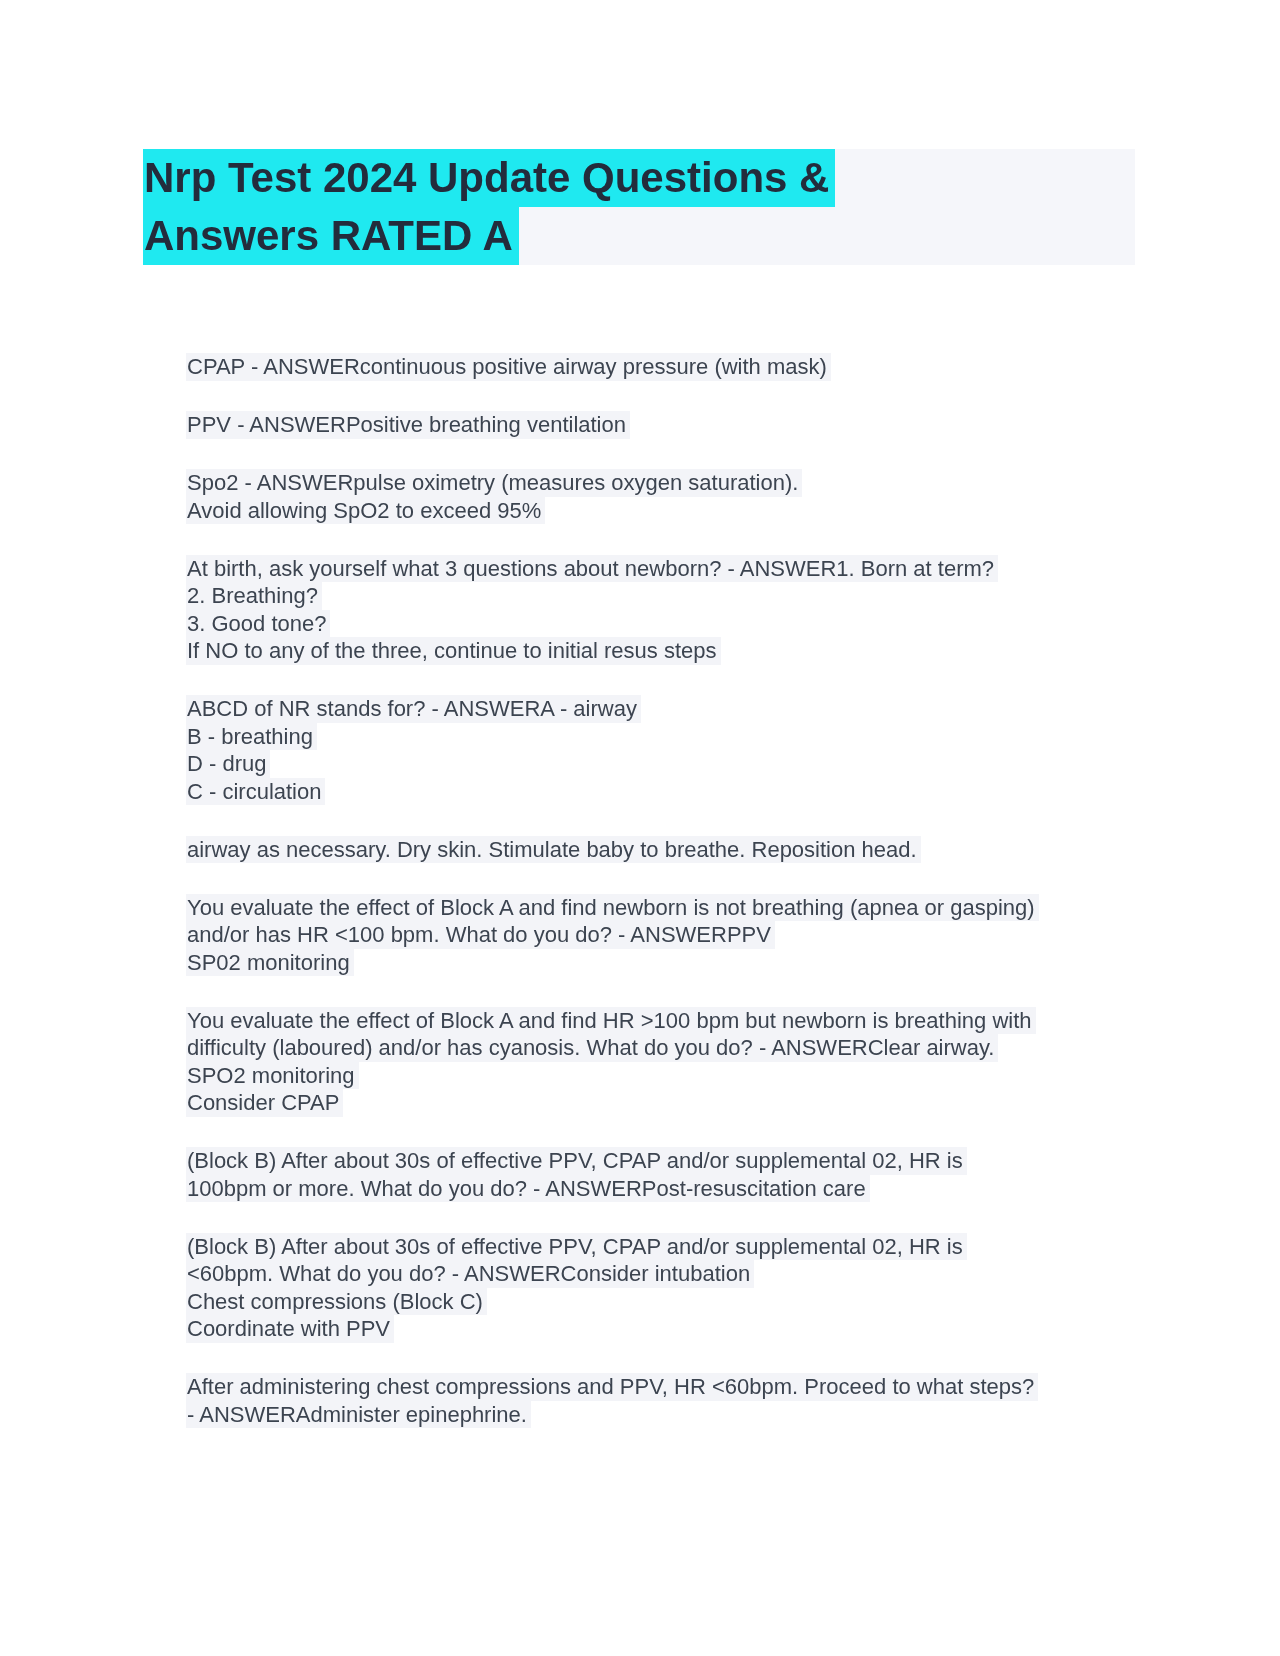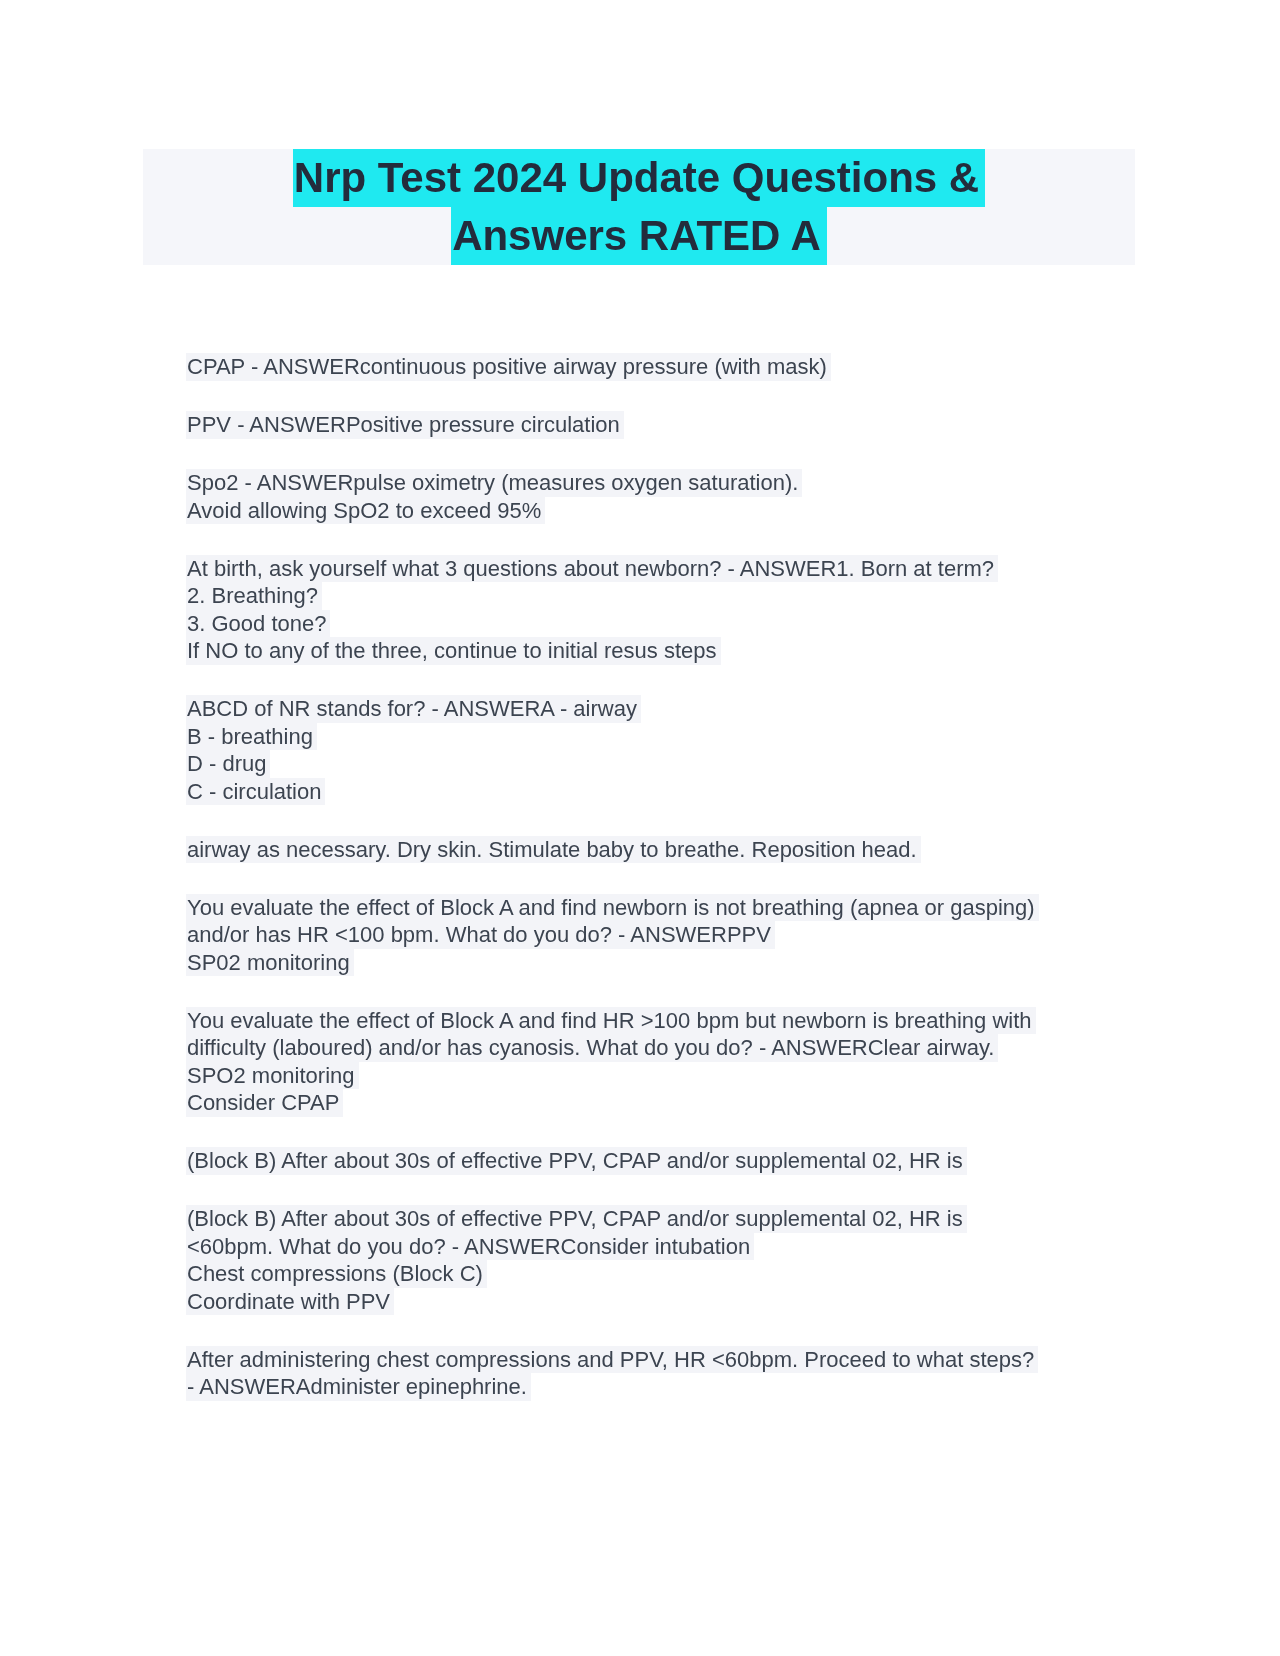--- a/index.html
+++ b/index.html
@@ -57,32 +57,32 @@
     background: var(--line-highlight, #f3f4f8);
     padding: 0 4px 0 1px;
     margin-left: 43px;
   }
 </style>
 </head>
 <body>
 
 <div class="page" style="--page-bg: #ffffff; --title-block-bg: #f5f6fa; --title-highlight: #1fe9f0; --title-text: #232c3c; --body-text: #3c4450; --line-highlight: #f3f4f8;">
   <div class="content">
-    <h1 class="title-block" id="title-block" style="font-size:0;text-align:center;">
+    <h1 class="title-block" id="title-block" style="font-size:0;">
   <span class="title-line"><span class="hl">Nrp Test 2024 Update Questions &amp;</span></span>
 
   <span class="title-line"><span class="hl">Answers RATED A</span></span>
 </h1>
     <div id="qa-list">
   <div class="qa-paragraph">
   <span class="qa-line"><span class="hl">CPAP - ANSWERcontinuous positive airway pressure (with mask)</span></span>
 </div>
 
   <div class="qa-paragraph">
-  <span class="qa-line"><span class="hl">PPV - ANSWERPositive pressure circulation</span></span>
+  <span class="qa-line"><span class="hl">PPV - ANSWERPositive breathing ventilation</span></span>
 </div>
 
   <div class="qa-paragraph">
   <span class="qa-line"><span class="hl">Spo2 - ANSWERpulse oximetry (measures oxygen saturation).</span></span>
 
   <span class="qa-line"><span class="hl">Avoid allowing SpO2 to exceed 95%</span></span>
 </div>
 
   <div class="qa-paragraph">
   <span class="qa-line"><span class="hl">At birth, ask yourself what 3 questions about newborn? - ANSWER1. Born at term?</span></span>
@@ -123,20 +123,21 @@
   <span class="qa-line"><span class="hl">difficulty (laboured) and/or has cyanosis. What do you do? - ANSWERClear airway.</span></span>
 
   <span class="qa-line"><span class="hl">SPO2 monitoring</span></span>
 
   <span class="qa-line"><span class="hl">Consider CPAP</span></span>
 </div>
 
   <div class="qa-paragraph">
   <span class="qa-line"><span class="hl">(Block B) After about 30s of effective PPV, CPAP and/or supplemental 02, HR is</span></span>
 
+  <span class="qa-line"><span class="hl">100bpm or more. What do you do? - ANSWERPost-resuscitation care</span></span>
 </div>
 
   <div class="qa-paragraph">
   <span class="qa-line"><span class="hl">(Block B) After about 30s of effective PPV, CPAP and/or supplemental 02, HR is</span></span>
 
   <span class="qa-line"><span class="hl">&lt;60bpm. What do you do? - ANSWERConsider intubation</span></span>
 
   <span class="qa-line"><span class="hl">Chest compressions (Block C)</span></span>
 
   <span class="qa-line"><span class="hl">Coordinate with PPV</span></span>

